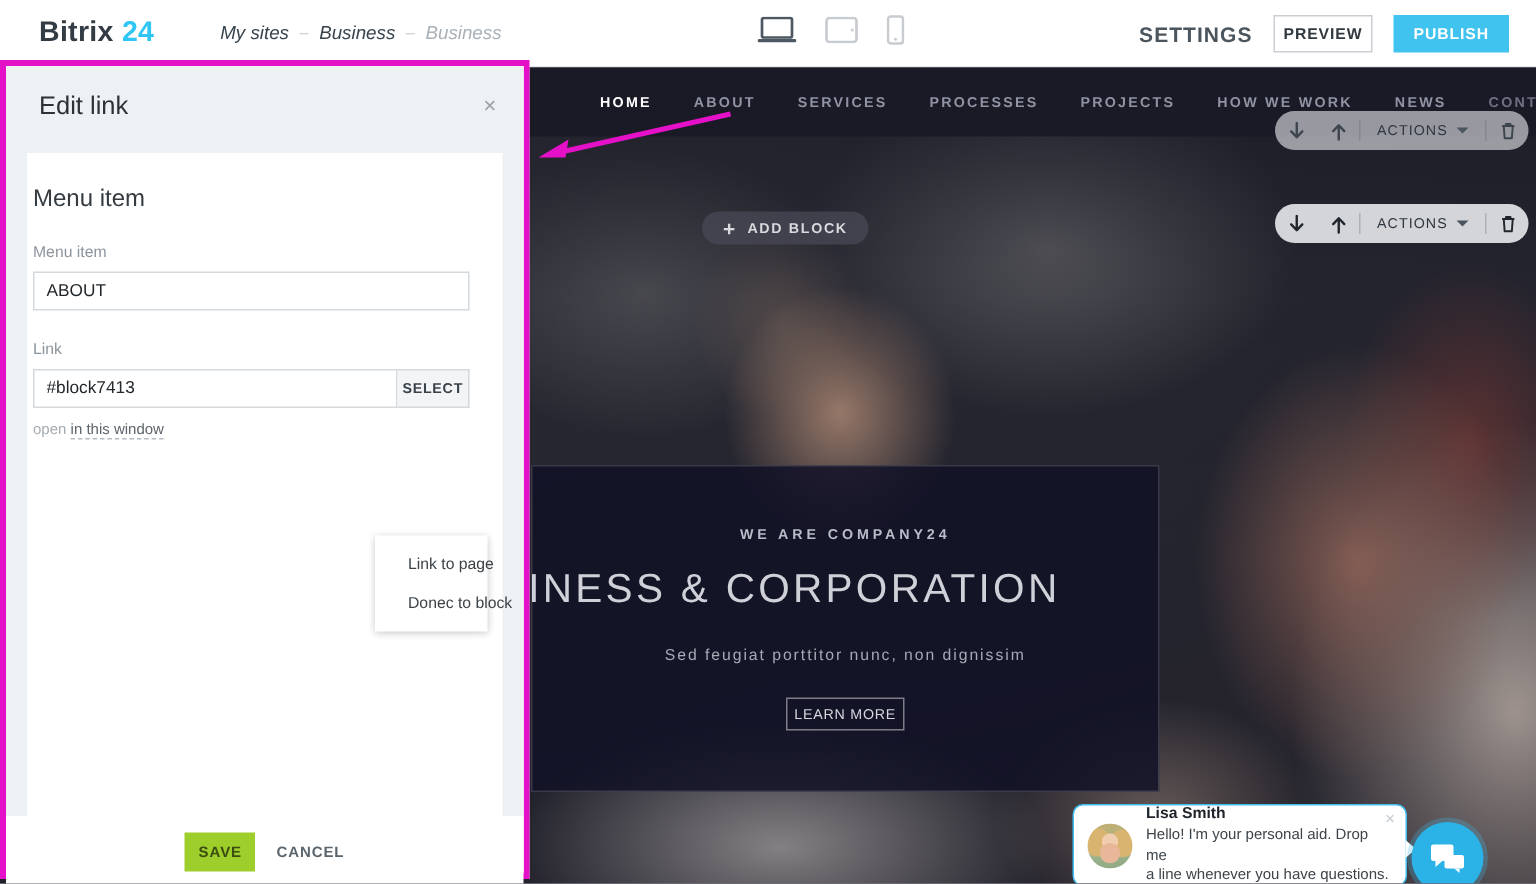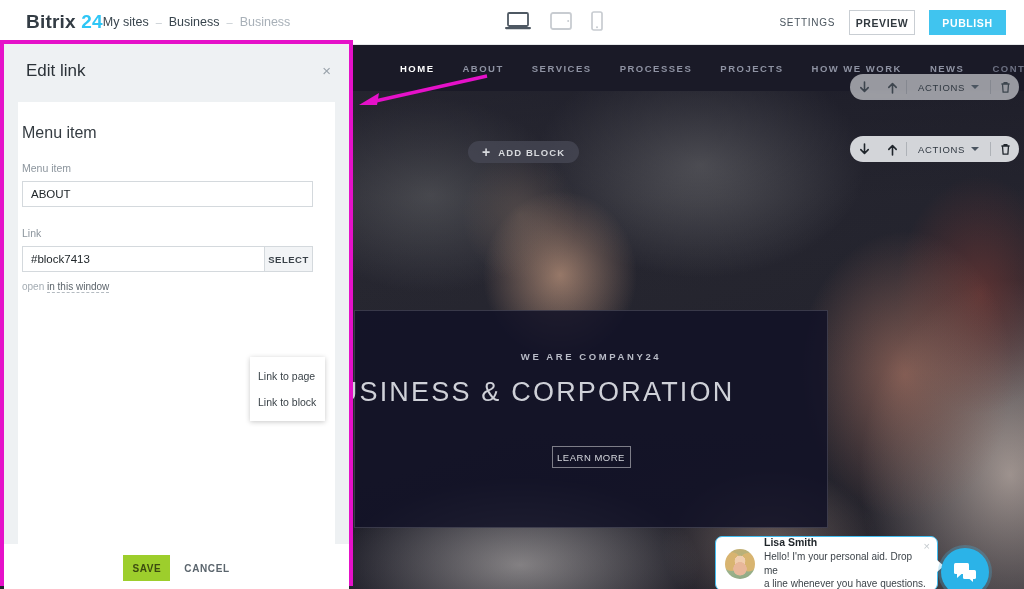--- a/index.html
+++ b/index.html
@@ -11,30 +11,30 @@
   }
 
   
   #topbar {
     position:absolute; left:0; top:0; width:1024px; height:45px;
     background:#fff; border-bottom:1px solid #e6e8ea;
     display:flex; align-items:center;
   }
   #brand { margin-left:26px; font-size:19px; font-weight:bold; color:#333c44; letter-spacing:.2px; }
   #brand .num { color:#2fc6f6; }
-  #breadcrumb { display:flex; align-items:center; font-size:12.5px; }
+  #breadcrumb { margin-left:44px; display:flex; align-items:center; font-size:12.5px;font-style:italic; }
   #breadcrumb .crumb { color:#38444d; }
   #breadcrumb .crumb.muted { color:#a8b0b8; }
   #breadcrumb .sep { color:#c3c9ce; margin:0 7px; font-size:11px; }
 
   #devices { position:absolute; left:505px; top:0; height:45px; display:flex; align-items:center; gap:19px; }
   .dev-ico { display:block; }
 
   #topright { position:absolute; right:18px; top:0; height:45px; display:flex; align-items:center; gap:14px; }
-  #settings-btn { font-size:10px; letter-spacing:.7px; color:#4a555e; font-weight:normal; cursor:pointer; }
+  #settings-btn { font-size:14px; letter-spacing:.7px; color:#4a555e; font-weight:bold; cursor:pointer; }
   #preview-btn {
     width:66px; height:25px; border:1px solid #c9ced3; background:#fff;
     font-size:10.5px; letter-spacing:.6px; font-weight:bold; color:#31393f;
     display:flex; align-items:center; justify-content:center; cursor:pointer;
   }
   #publish-btn {
     width:77px; height:25px; background:#40c4ef; color:#fff;
     font-size:10.5px; letter-spacing:.6px; font-weight:bold;
     display:flex; align-items:center; justify-content:center; cursor:pointer;
   }
@@ -94,21 +94,21 @@
   #addblock {
     position:absolute; left:468px; top:96px; height:22px; padding:0 14px;
     border-radius:11px; background:rgba(70,72,84,.78);
     display:flex; align-items:center; gap:7px; cursor:pointer;
     color:#d8dade; font-size:9.5px; font-weight:bold; letter-spacing:1.1px;
   }
   #addblock .plus { font-size:14px; line-height:1; font-weight:bold; color:#d8dade; }
 
   
   #hero {
-    position:absolute; left:354px; top:265px; width:474px; height:218px;
+    position:absolute; left:354px; top:265px; width:419px; height:218px;
     background:rgba(18,18,38,.86); border:1px solid rgba(255,255,255,.16);
     text-align:center;
   }
   #hero .kicker {
     margin-top:40px; color:#b9bcc7; font-size:9.5px; font-weight:bold; letter-spacing:2.6px;
   }
   #hero .headline {
     margin-top:15px; color:#cfd1d8; font-size:27px; font-weight:normal; letter-spacing:2.2px;
     white-space:nowrap; margin-left:-130px;
   }
@@ -183,21 +183,21 @@
     font-size:9.5px; font-weight:bold; letter-spacing:.5px; color:#3a4249; cursor:pointer;
   }
   #open-line { margin-top:9px; font-size:10px; color:#a4acb3; }
   #open-line .dashed { color:#5d656c; border-bottom:1px dashed #b4bbc1; cursor:pointer; }
 
   #dropdown {
     position:absolute; left:246px; top:259px; width:75px; background:#fff;
     box-shadow:0 1px 5px rgba(0,0,0,.22); padding:6px 0; z-index:20;
   }
   #dropdown .dd-item {
-    padding:7px 8px; font-size:10.5px; color:#3b4349; cursor:pointer; white-space:nowrap;
+    padding:7px 22px; font-size:10.5px; color:#3b4349; cursor:pointer; white-space:nowrap;
   }
 
   #panel-foot {
     height:48px; background:#fff; flex:0 0 48px;
     display:flex; align-items:center; justify-content:center; gap:14px;
   }
   #save-btn {
     width:47px; height:26px; background:#9dce2c; color:#3c4b10;
     font-size:10px; font-weight:bold; letter-spacing:.6px;
     display:flex; align-items:center; justify-content:center; cursor:pointer;
@@ -320,20 +320,21 @@
       <svg width="11" height="13" viewBox="0 0 11 13">
           <path d="M1.4 3h8.2M4 3V1.7h3V3M2.5 3l.6 8.2h4.8L8.5 3" fill="none" stroke="#20262c" stroke-width="1.3" stroke-linejoin="round"></path>
         </svg>
     </span>
   </div>
 
   <div id="hero">
     <div class="kicker">WE ARE COMPANY24</div>
     <div class="headline">BUSINESS &amp; CORPORATION</div>
     <div class="sub">
+      <div>Sed feugiat porttitor nunc, non dignissim</div>
     </div>
     <div class="learn">LEARN MORE</div>
   </div>
 
   <div id="chat-bubble">
     <div id="avatar"></div>
     <div id="chat-text">
       <div id="chat-name">Lisa Smith</div>
       <div id="chat-msg">
         <div>Hello! I'm your personal aid. Drop me</div>
@@ -374,21 +375,21 @@
         </div>
 
         <div id="open-line">
           <span>open</span>
           <span class="dashed">in this window</span>
         </div>
       </div>
 
       <div id="dropdown">
         <div class="dd-item">Link to page</div>
-        <div class="dd-item">Link to block</div>
+        <div class="dd-item">Donec to block</div>
       </div>
     </div>
 
     <div id="panel-foot">
       <span id="save-btn">SAVE</span>
       <span id="cancel-btn">CANCEL</span>
     </div>
 
   </div>
 </div>

